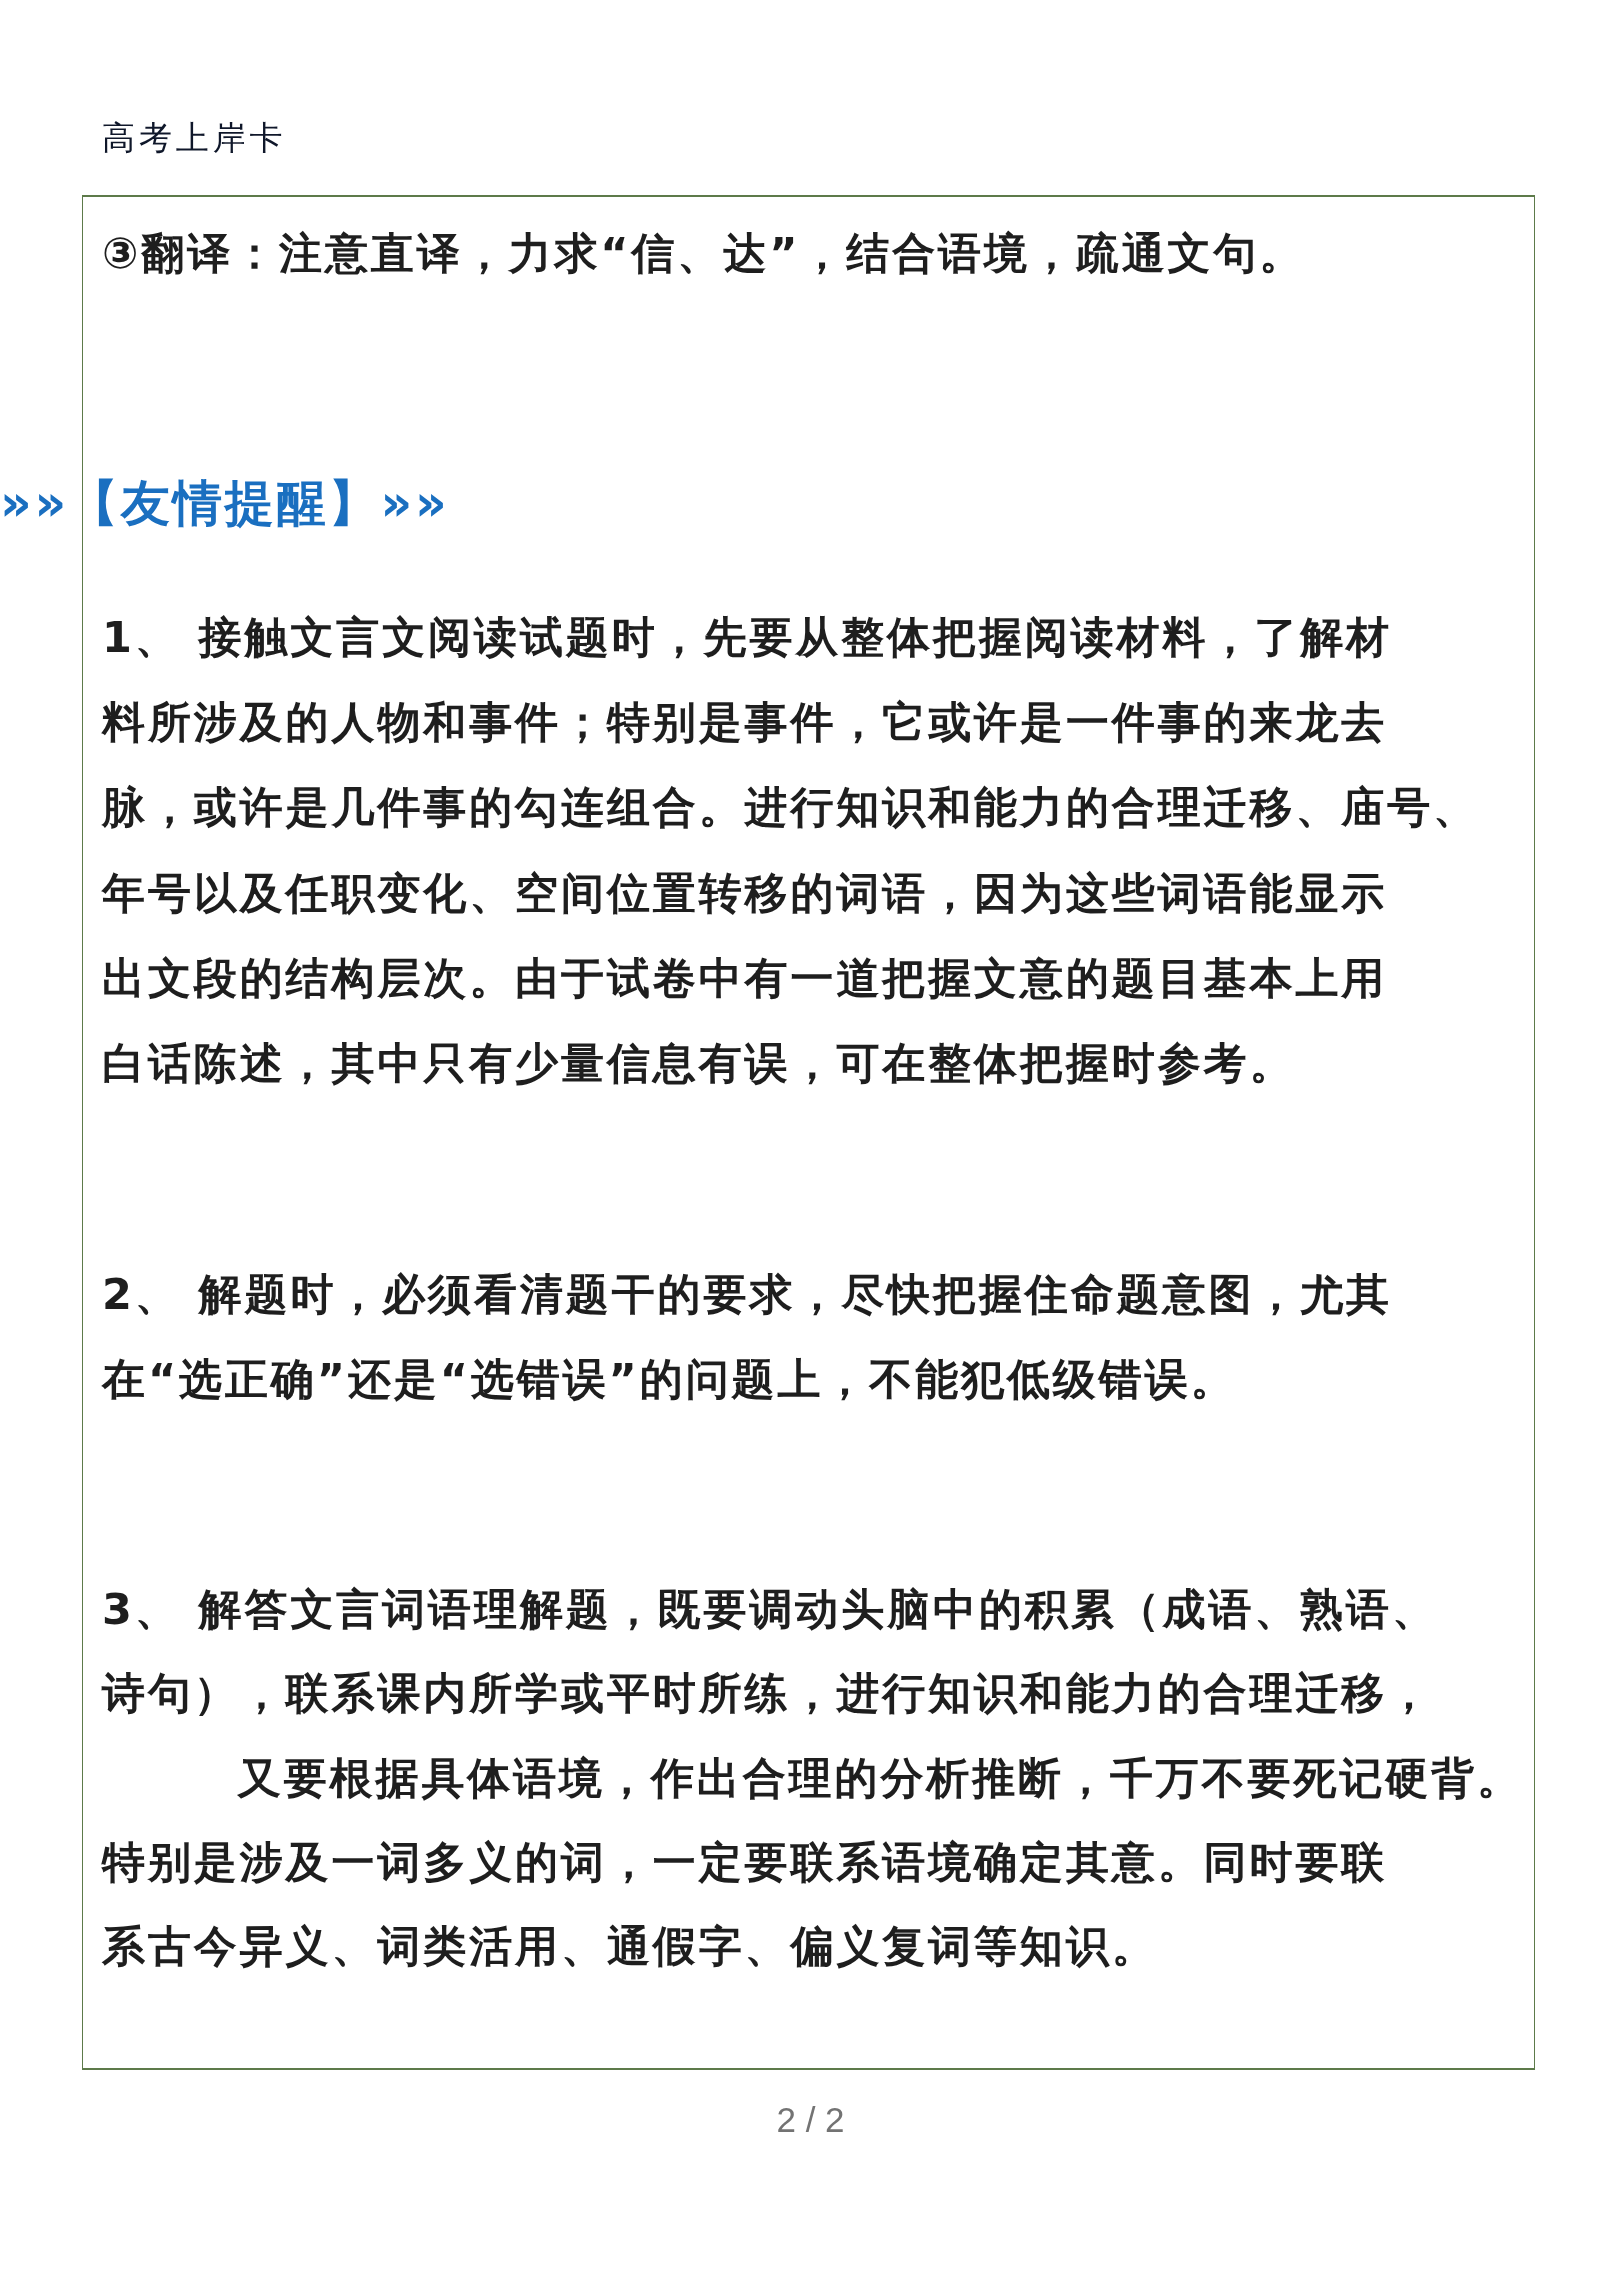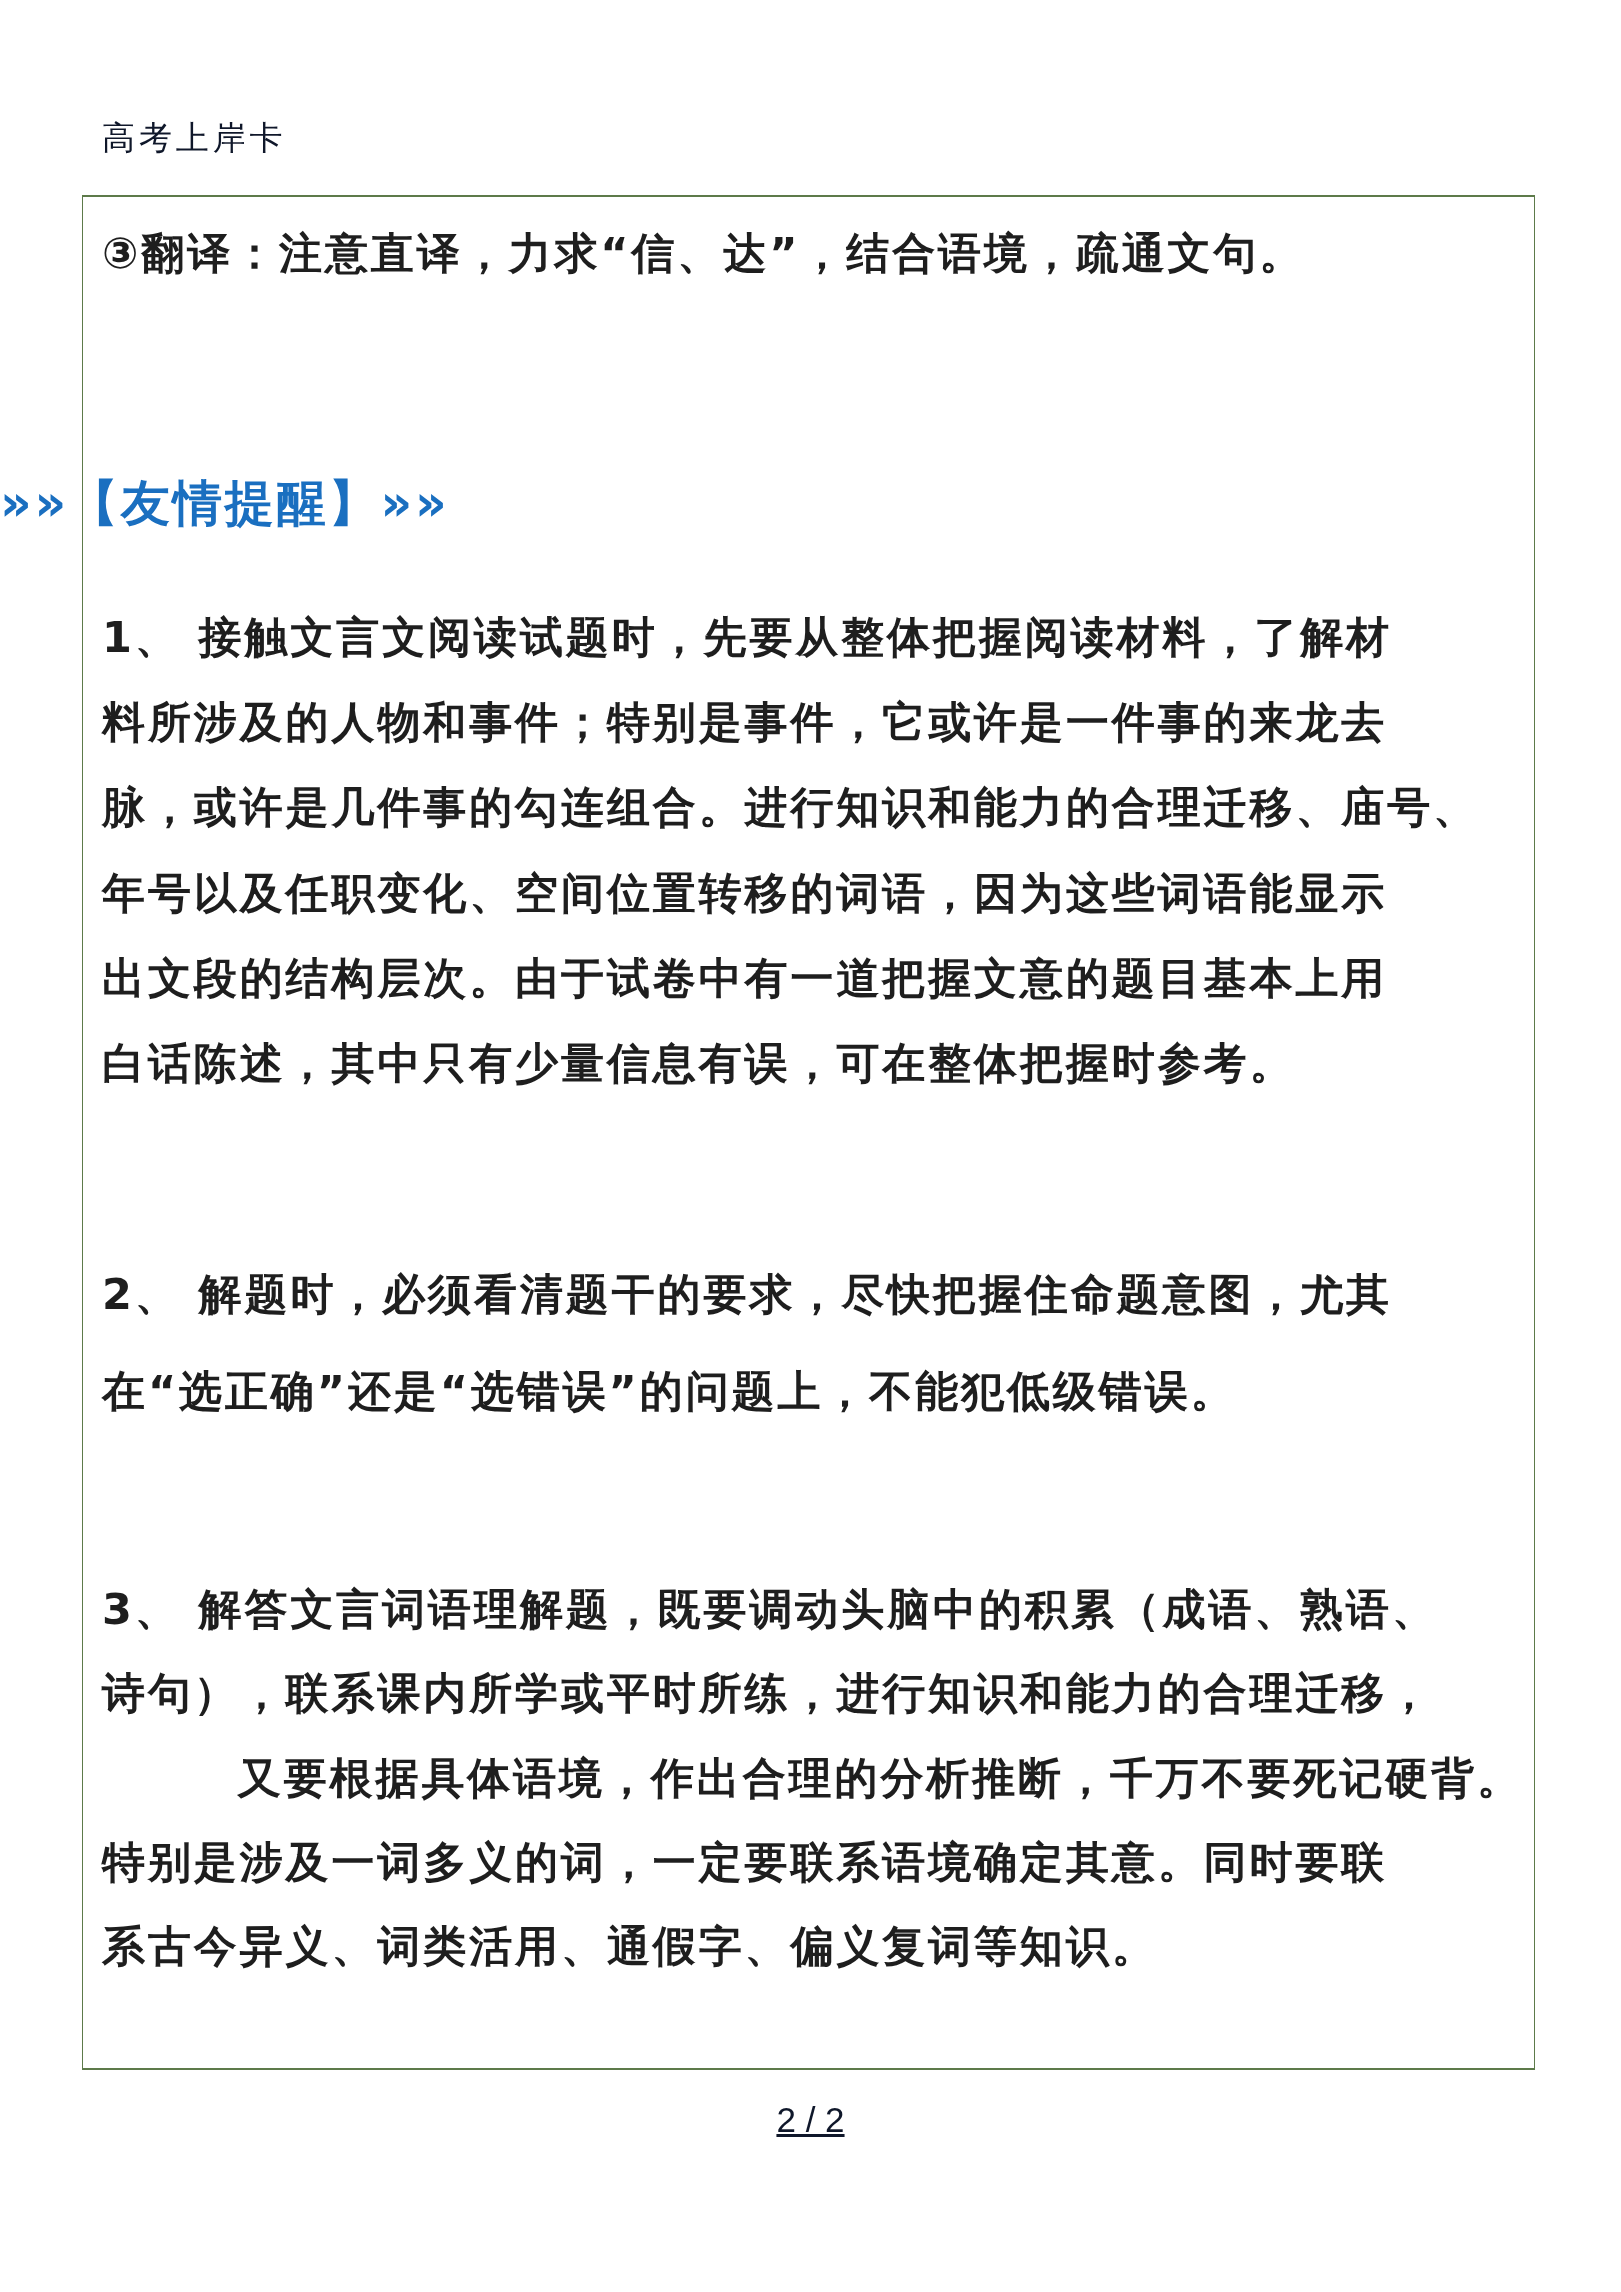--- a/index.html
+++ b/index.html
@@ -32,25 +32,25 @@
   <div class="line" style="top:608px;">1、 接触文言文阅读试题时，先要从整体把握阅读材料，了解材</div>
   <div class="line" style="top:693px;">料所涉及的人物和事件；特别是事件，它或许是一件事的来龙去</div>
   <div class="line" style="top:778px;">脉，或许是几件事的勾连组合。进行知识和能力的合理迁移、庙号、</div>
   <div class="line" style="top:864px;">年号以及任职变化、空间位置转移的词语，因为这些词语能显示</div>
   <div class="line" style="top:949px;">出文段的结构层次。由于试卷中有一道把握文意的题目基本上用</div>
   <div class="line" style="top:1034px;">白话陈述，其中只有少量信息有误，可在整体把握时参考。</div>
 </div>
 
 <div>
   <div class="line" style="top:1265px;">2、 解题时，必须看清题干的要求，尽快把握住命题意图，尤其</div>
-  <div class="line" style="top:1350px;margin-top:12px;">在“选正确”还是“选错误”的问题上，不能犯低级错误。</div>
+  <div class="line" style="top:1350px;">在“选正确”还是“选错误”的问题上，不能犯低级错误。</div>
 </div>
 
 <div>
   <div class="line" style="top:1580px;">3、 解答文言词语理解题，既要调动头脑中的积累（成语、熟语、</div>
   <div class="line" style="top:1664px;">诗句），联系课内所学或平时所练，进行知识和能力的合理迁移，</div>
   <div class="line" style="top:1749px;text-align:right;">又要根据具体语境，作出合理的分析推断，千万不要死记硬背。</div>
   <div class="line" style="top:1833px;">特别是涉及一词多义的词，一定要联系语境确定其意。同时要联</div>
   <div class="line" style="top:1917px;">系古今异义、词类活用、通假字、偏义复词等知识。</div>
 </div>
 
-<div class="page-number" style="color:#0f172a;text-decoration:underline;">2 / 2</div>
+<div class="page-number" style="color:#737373;">2 / 2</div>
 
 
 </body></html>

